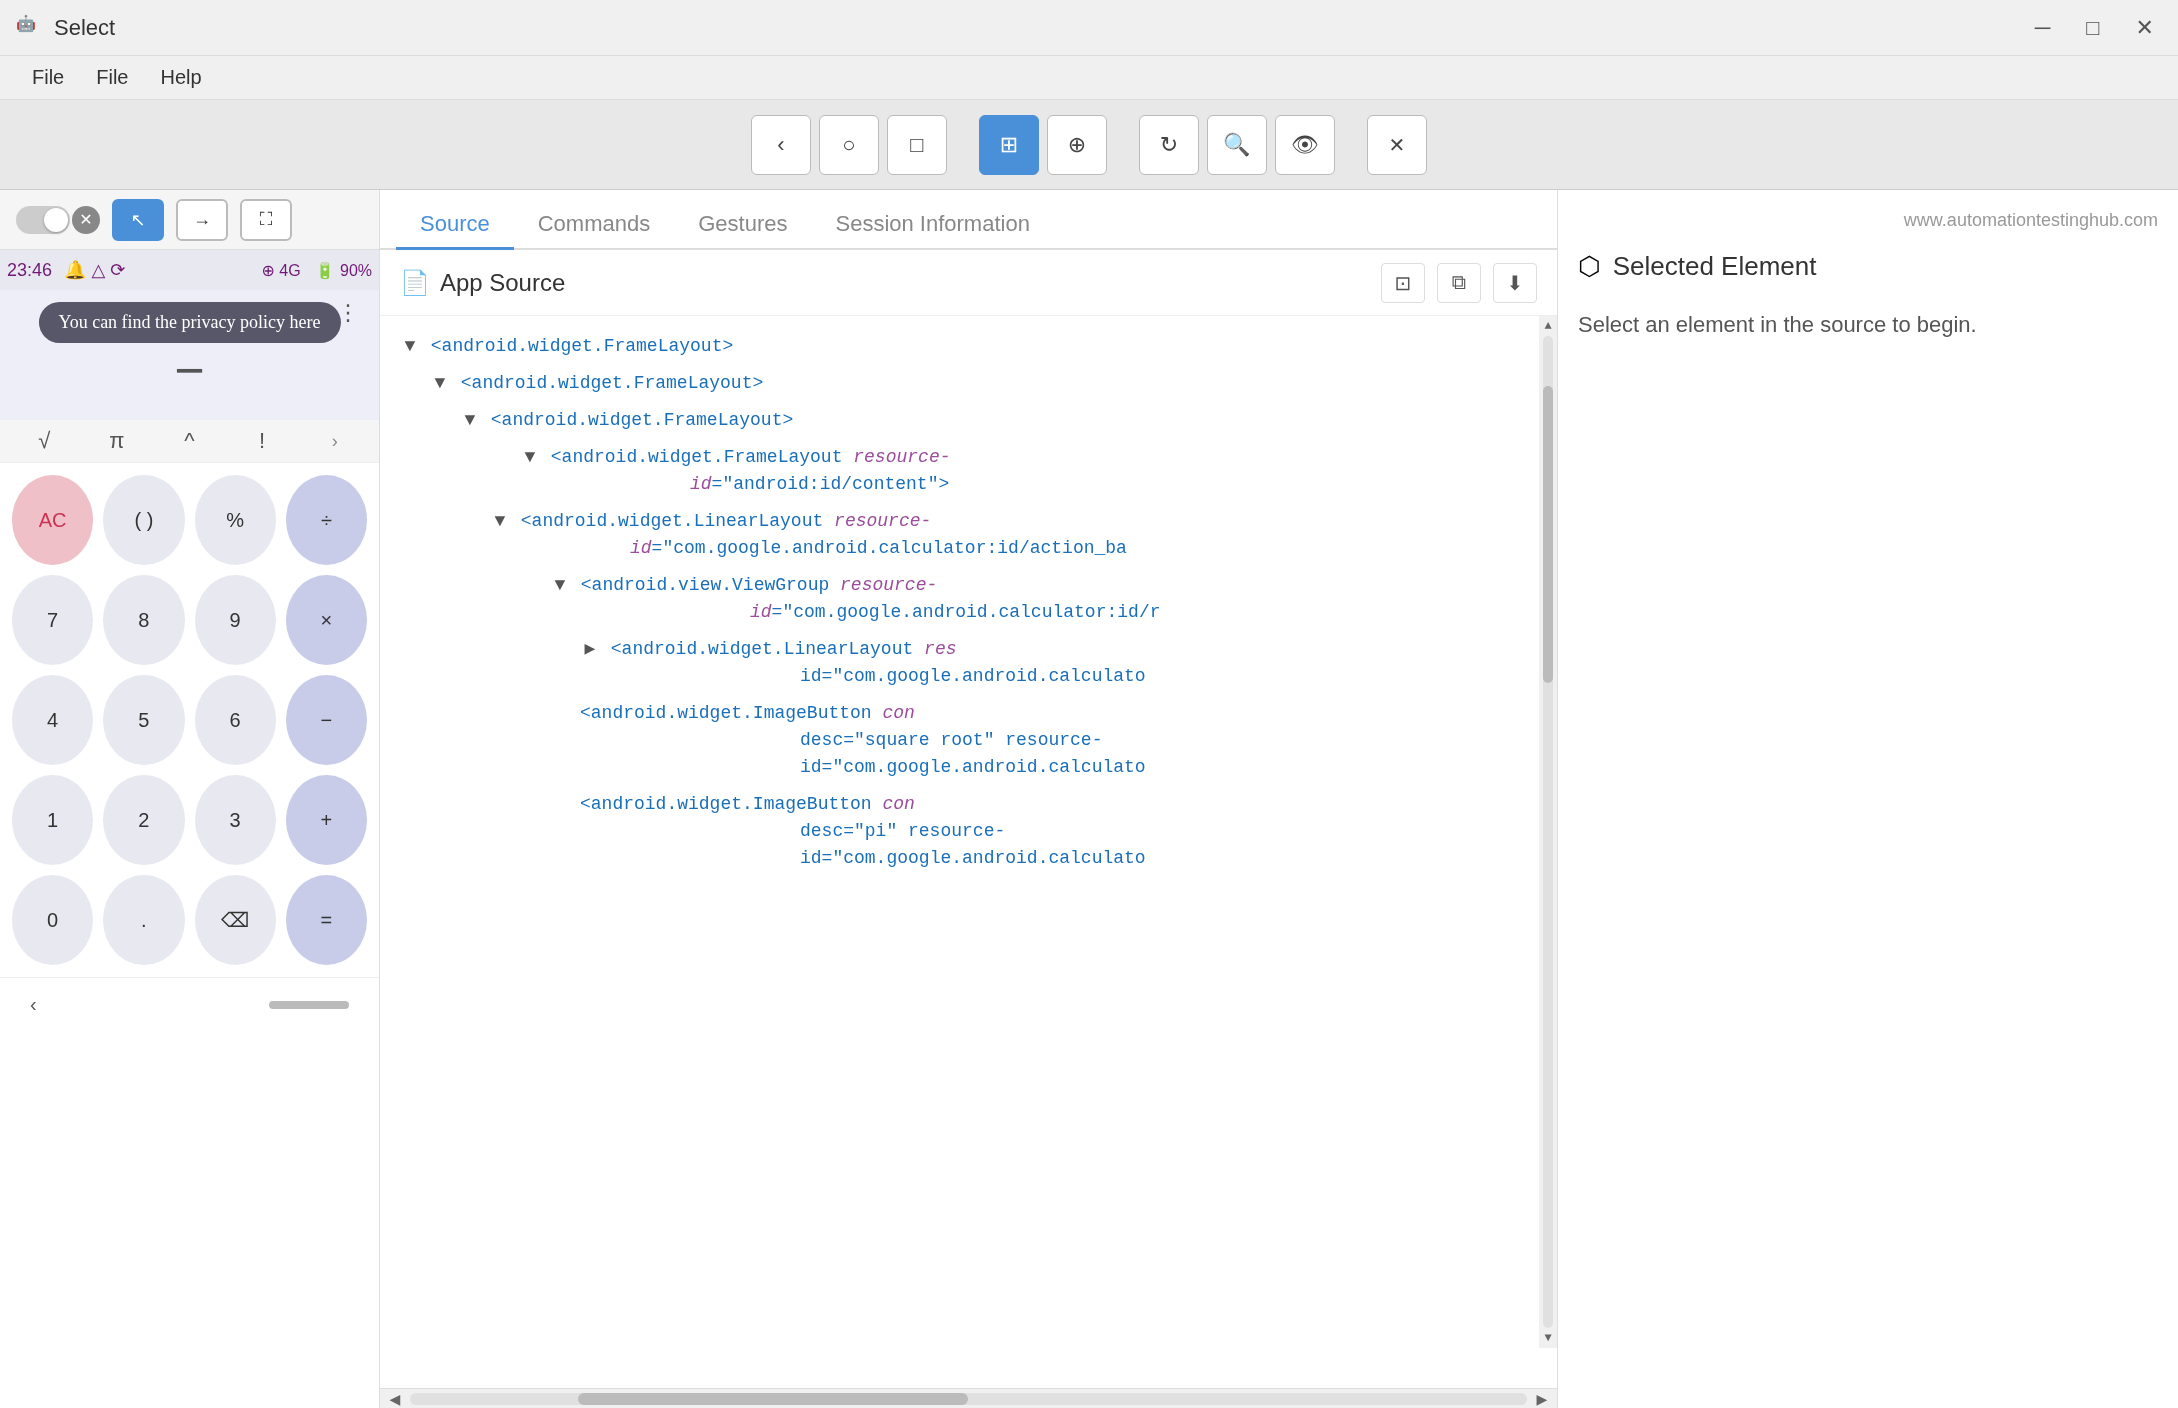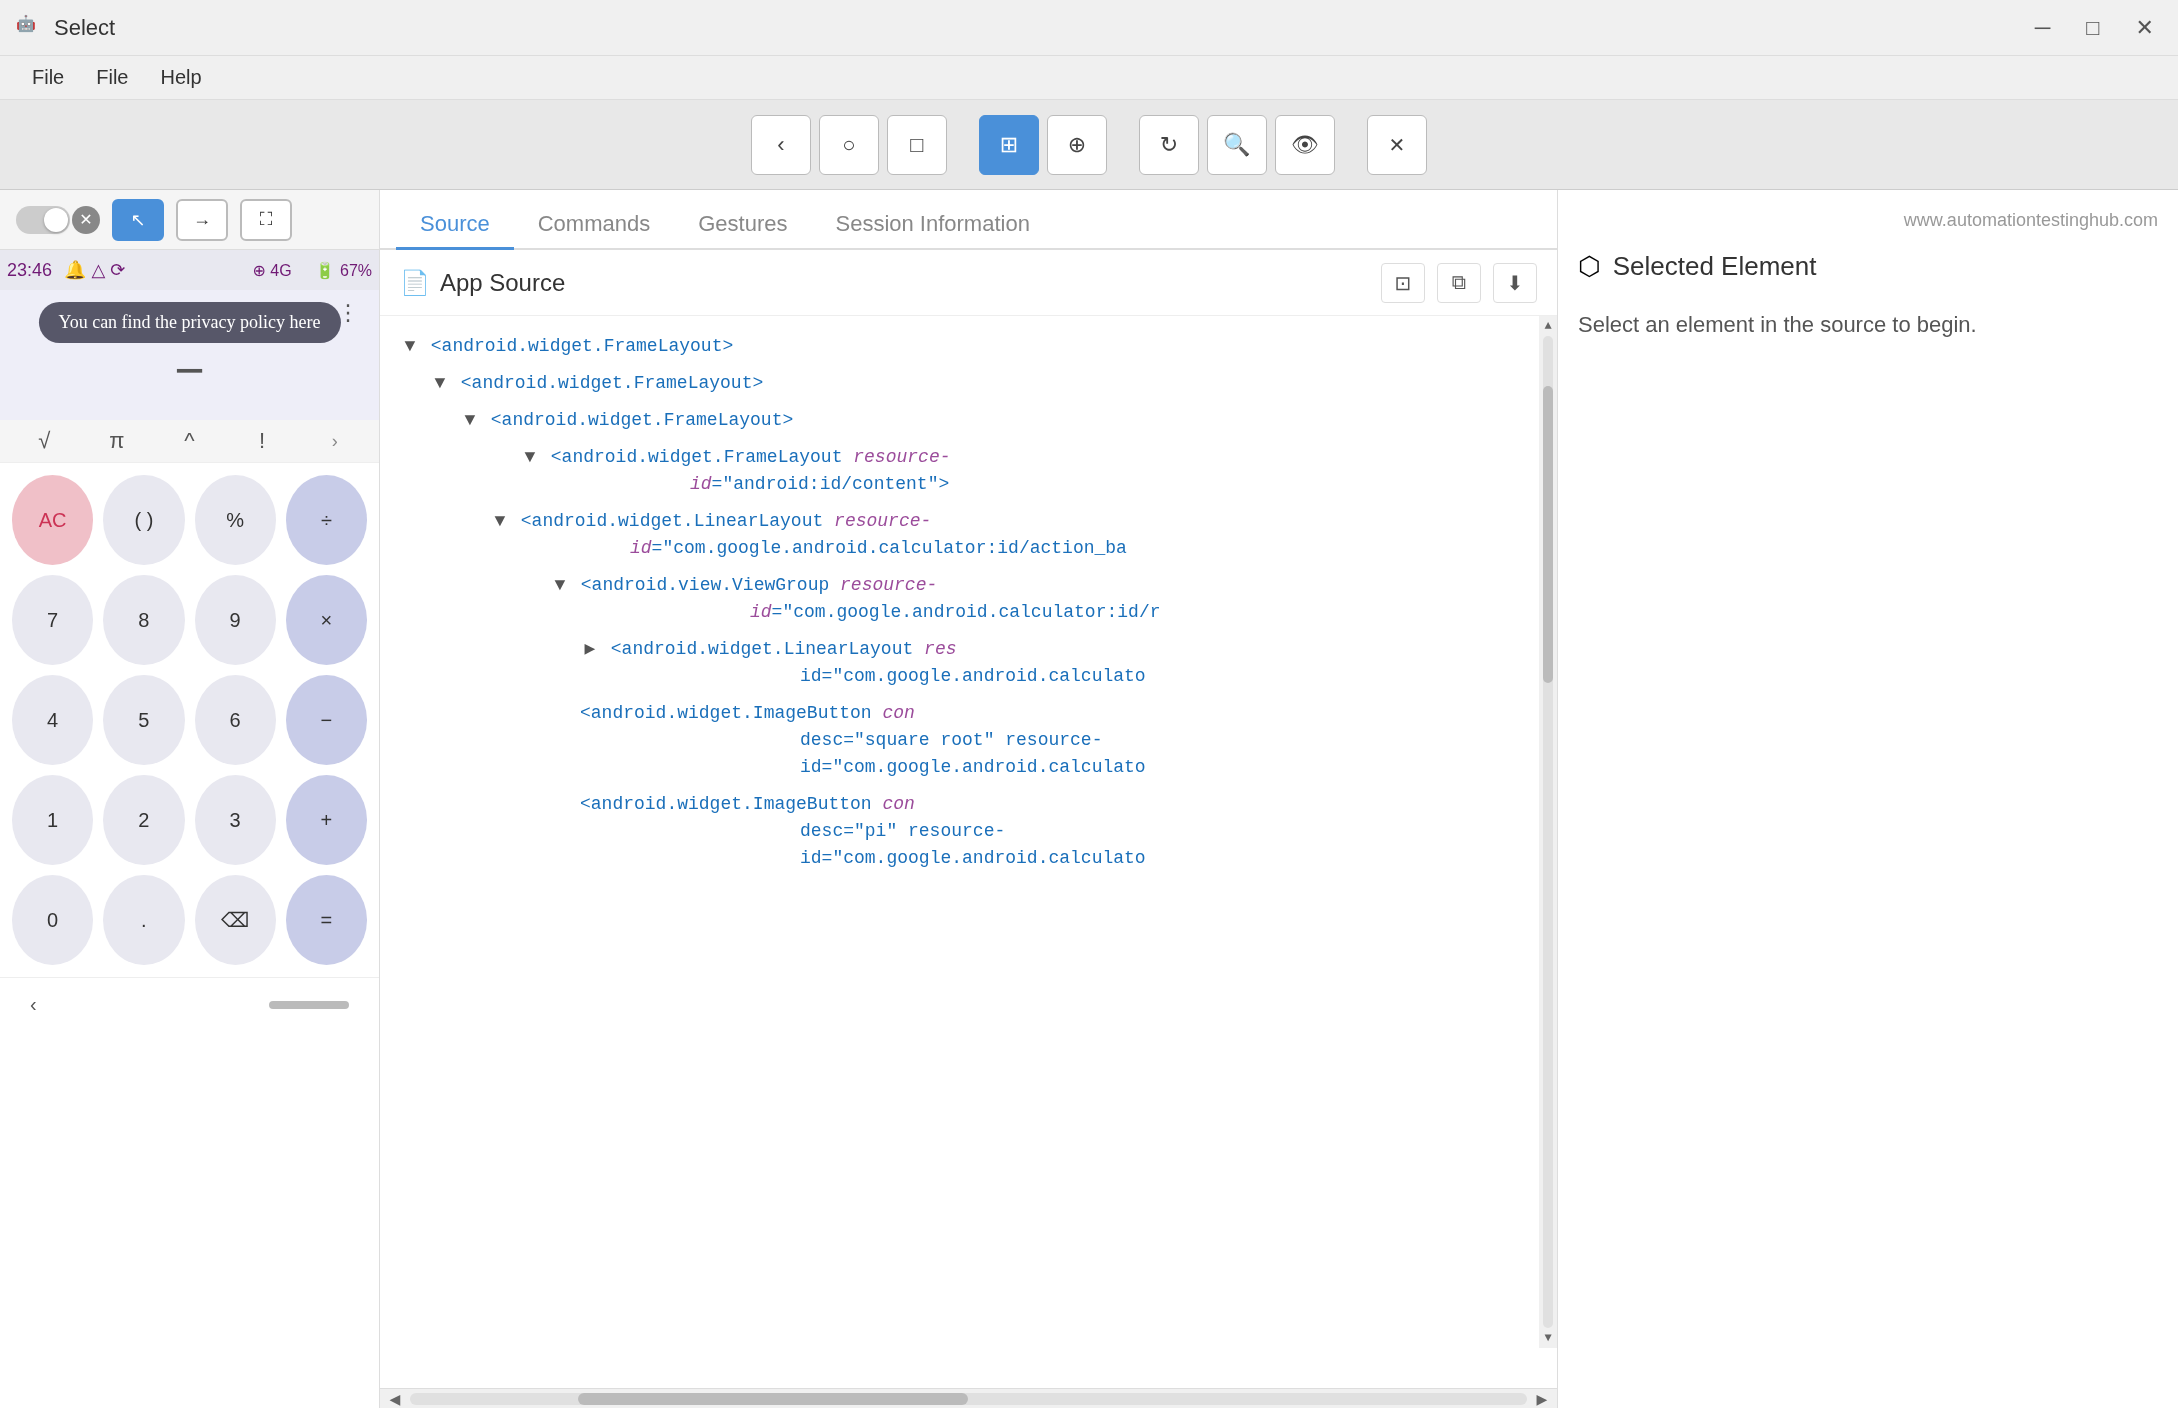--- a/index.html
+++ b/index.html
@@ -116,21 +116,21 @@
     .phone-status-bar {
       background: #e8e8f0;
       height: 40px;
       display: flex;
       align-items: center;
       padding: 0 7px;
       font-size: 18px;
       color: #701a75;
       gap: 12px;
     }
-    .status-right { margin-left: auto; display: flex; align-items: center; gap: 24px; font-size: 16px; }
+    .status-right { margin-left: auto; display: flex; align-items: center; gap: 15px; font-size: 16px; }
 
     
     .toast {
       position: absolute;
       top: 52px;
       left: 50%;
       transform: translateX(-50%);
       background: rgba(60,60,80,0.85);
       color: white;
       padding: 10px 20px;
@@ -345,21 +345,21 @@
       <button class="device-tool-btn outline">⛶</button>
     </div>
 
     <div class="device-screen">
 
       <div class="phone-status-bar">
         <span>23:46</span>
         <span>🔔 △ ⟳</span>
         <div class="status-right">
           <span>⊕ 4G</span>
-          <span>🔋 67%</span>
+          <span>🔋 90%</span>
         </div>
       </div>
 
       <div class="toast">
         <span>You can find the privacy policy here</span>
       </div>
       <div class="toast-menu">⋮</div>
 
       <div class="calc-display">
         <span>−</span>

